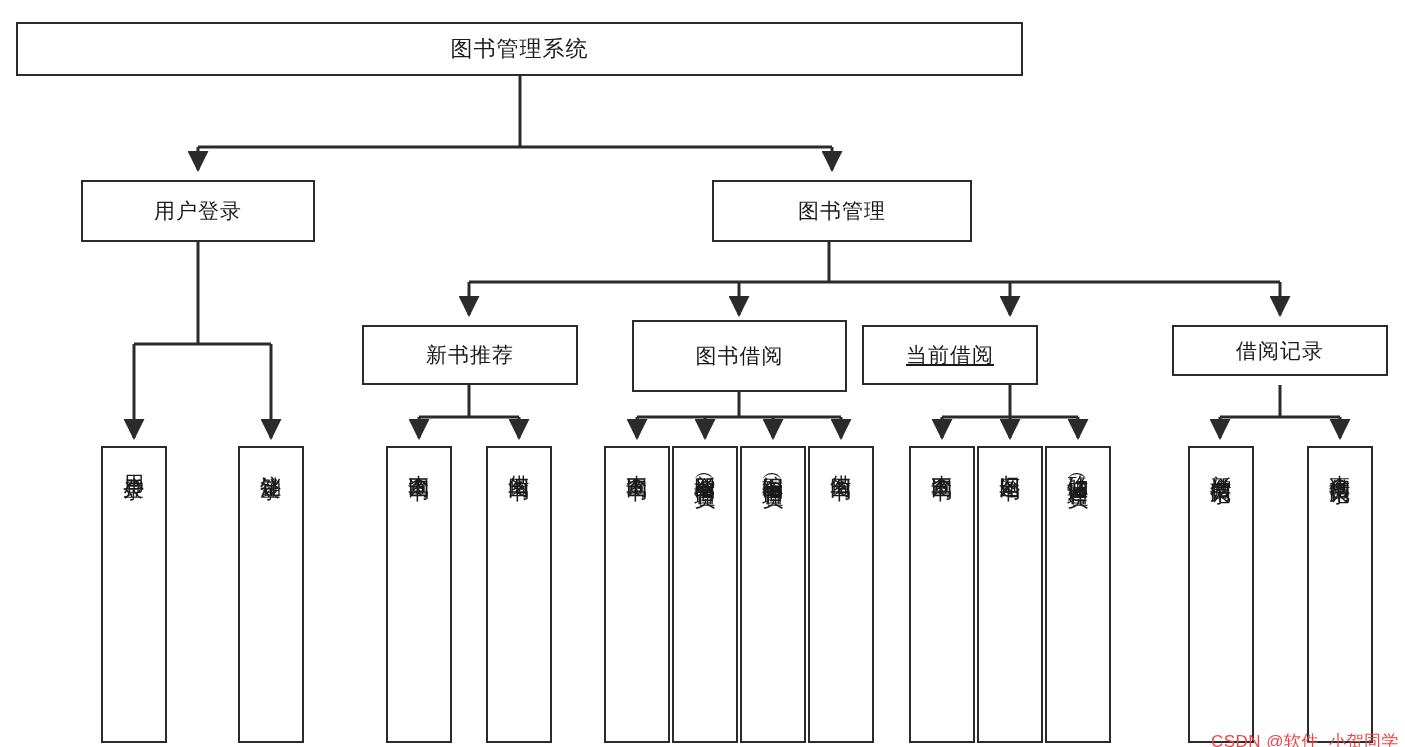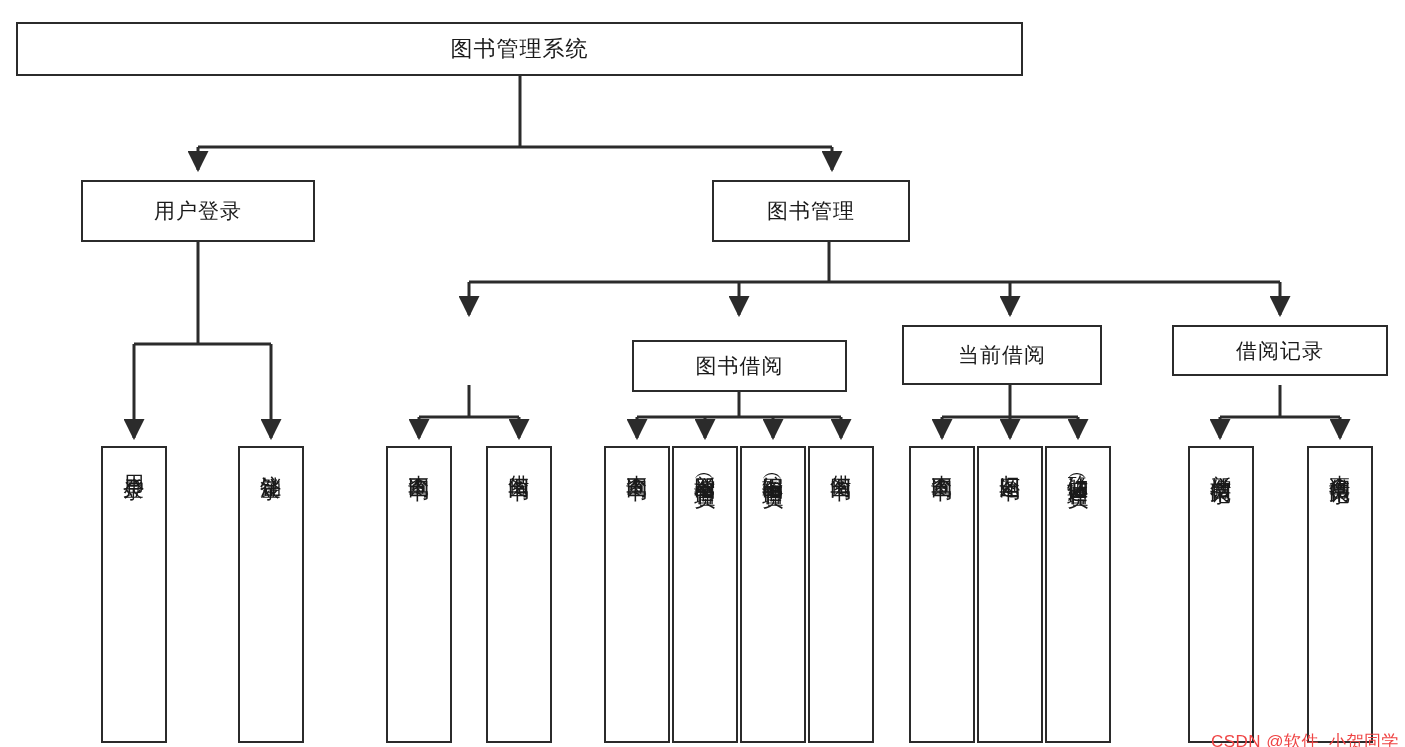--- a/index.html
+++ b/index.html
@@ -128,28 +128,31 @@
     </g>
   </svg>
 
   <div class="node horiz root" style="left:16px; top:12px; width:1007px; height:54px;">
     <span>图书管理系统</span>
   </div>
 
   <div class="node horiz" style="left:81px; top:170px; width:234px; height:62px;">
     <span>用户登录</span>
   </div>
-  <div class="node horiz" style="left:712px; top:170px; width:198px; height:62px;">
+  <div class="node horiz" style="left:712px; top:170px; width:260px; height:62px;">
     <span>图书管理</span>
   </div>
 
-  <div class="node horiz" style="left:632px; top:330px; width:215px; height:52px;">
+  <div class="node horiz" style="left:362px; top:315px; width:216px; height:60px;">
+    <span>新书推荐</span>
+  </div>
+  <div class="node horiz" style="left:632px; top:310px; width:215px; height:72px;">
     <span>图书借阅</span>
   </div>
-  <div class="node horiz" style="left:902px; top:315px; width:200px; height:60px;">
+  <div class="node horiz" style="left:862px; top:315px; width:176px; height:60px;text-decoration:underline;">
     <span>当前借阅</span>
   </div>
   <div class="node horiz" style="left:1172px; top:315px; width:216px; height:51px;">
     <span>借阅记录</span>
   </div>
 
   <div class="node vert" style="left:101px; top:436px; width:66px; height:297px;">
     <span class="vlabel">用户登录</span>
   </div>
   <div class="node vert" style="left:238px; top:436px; width:66px; height:297px;">

